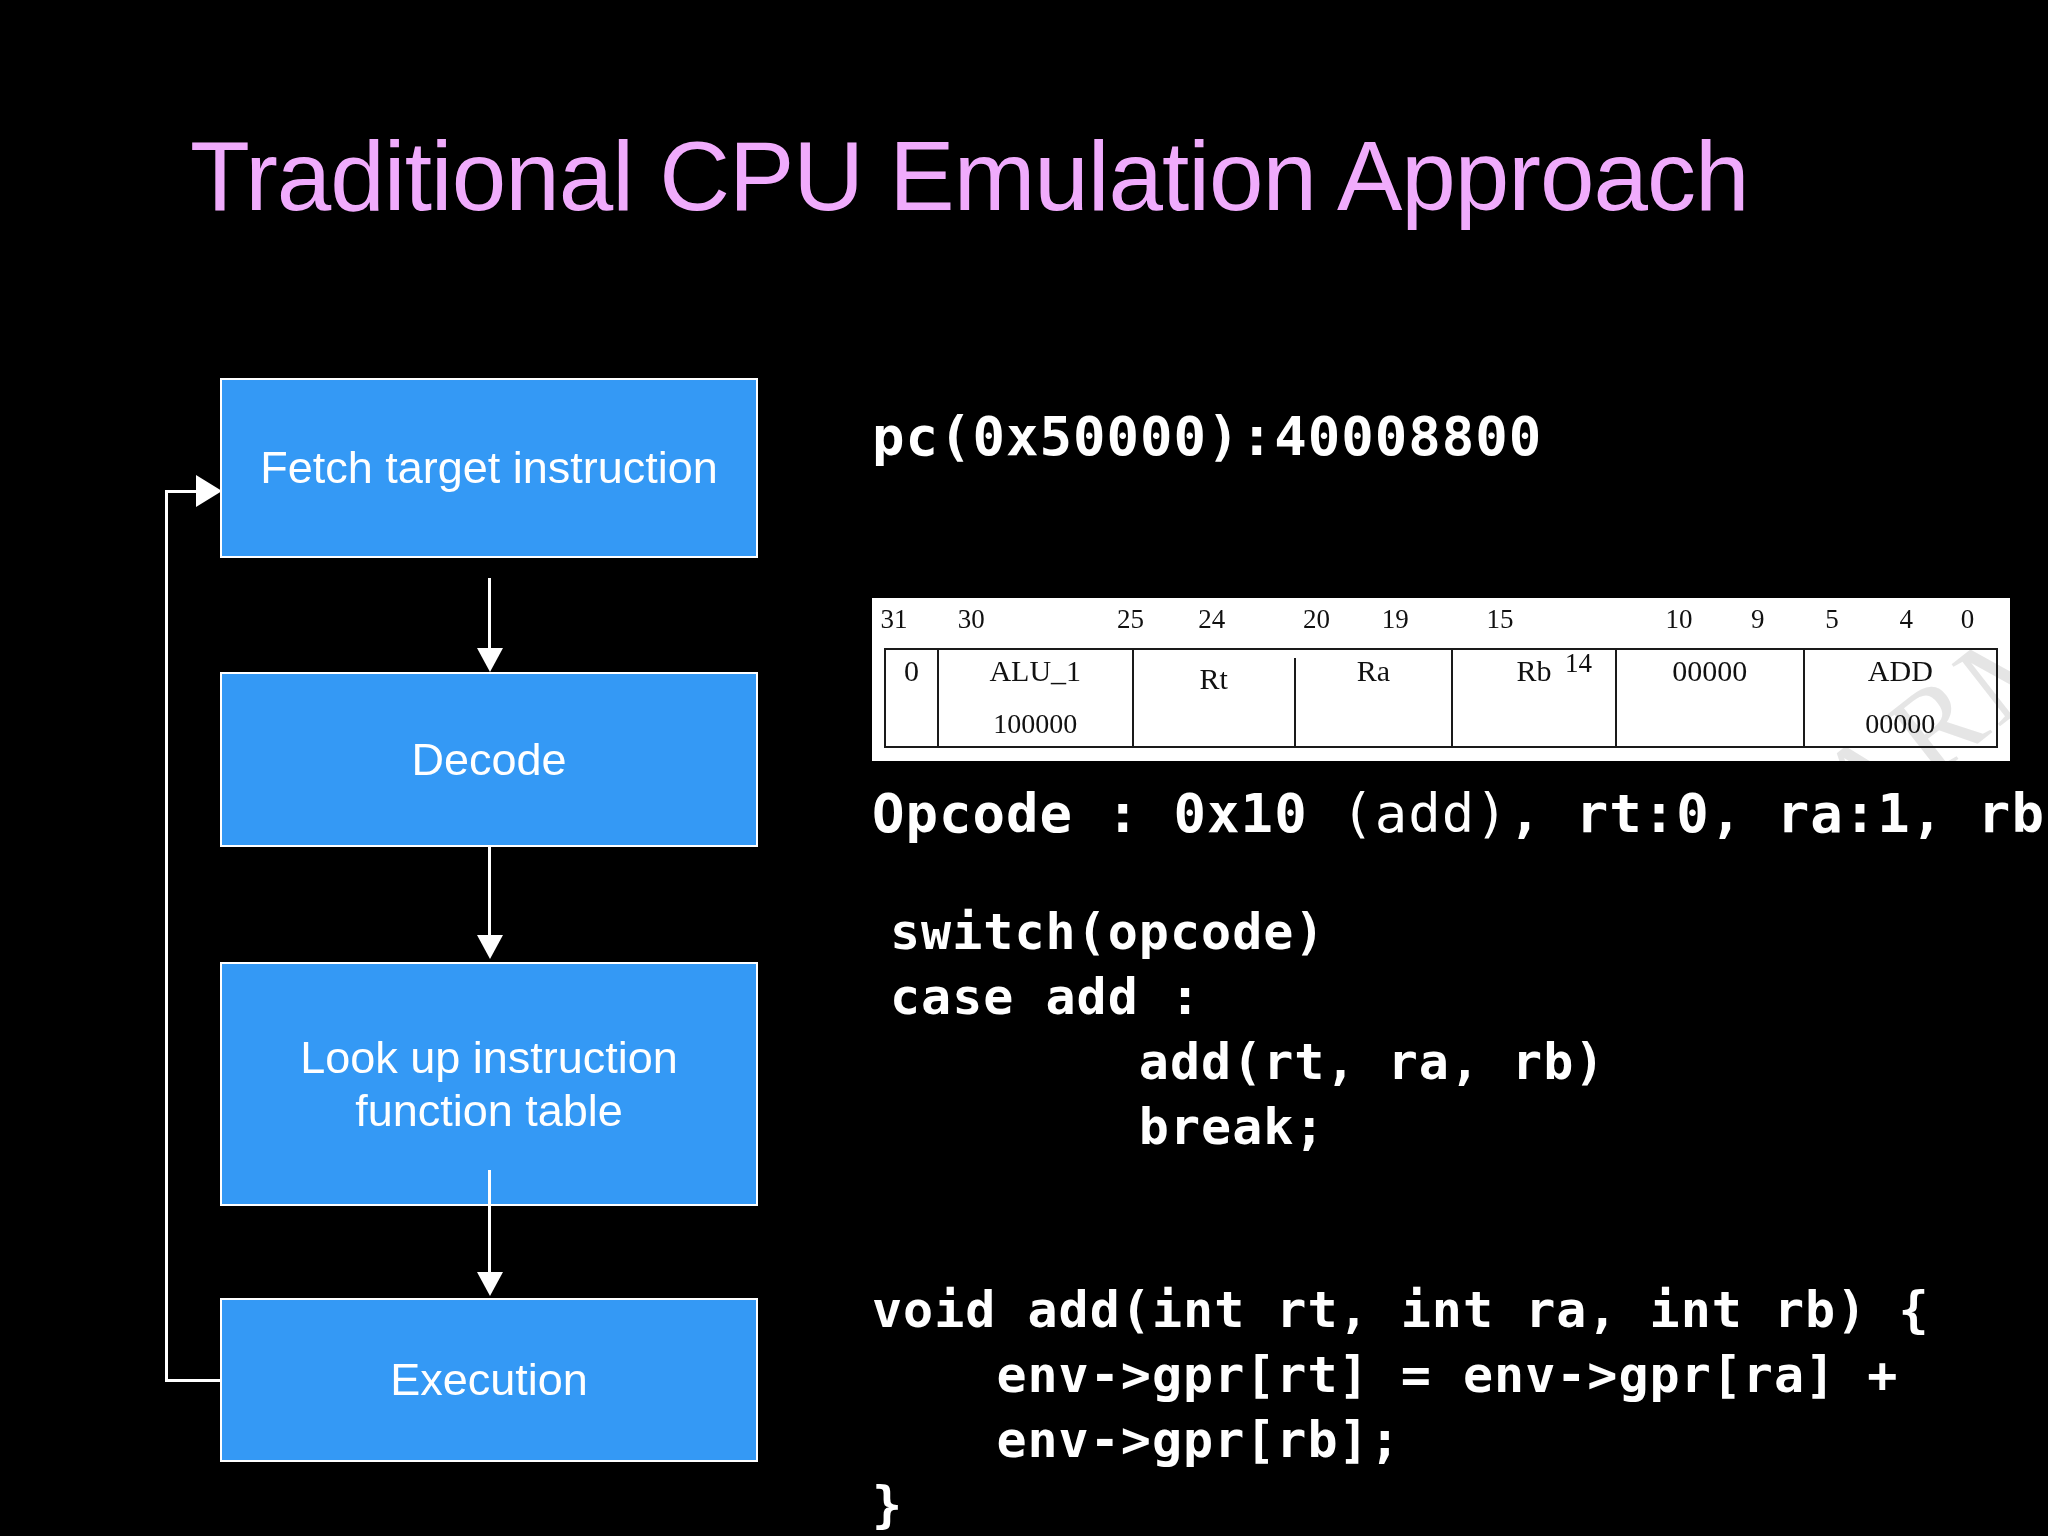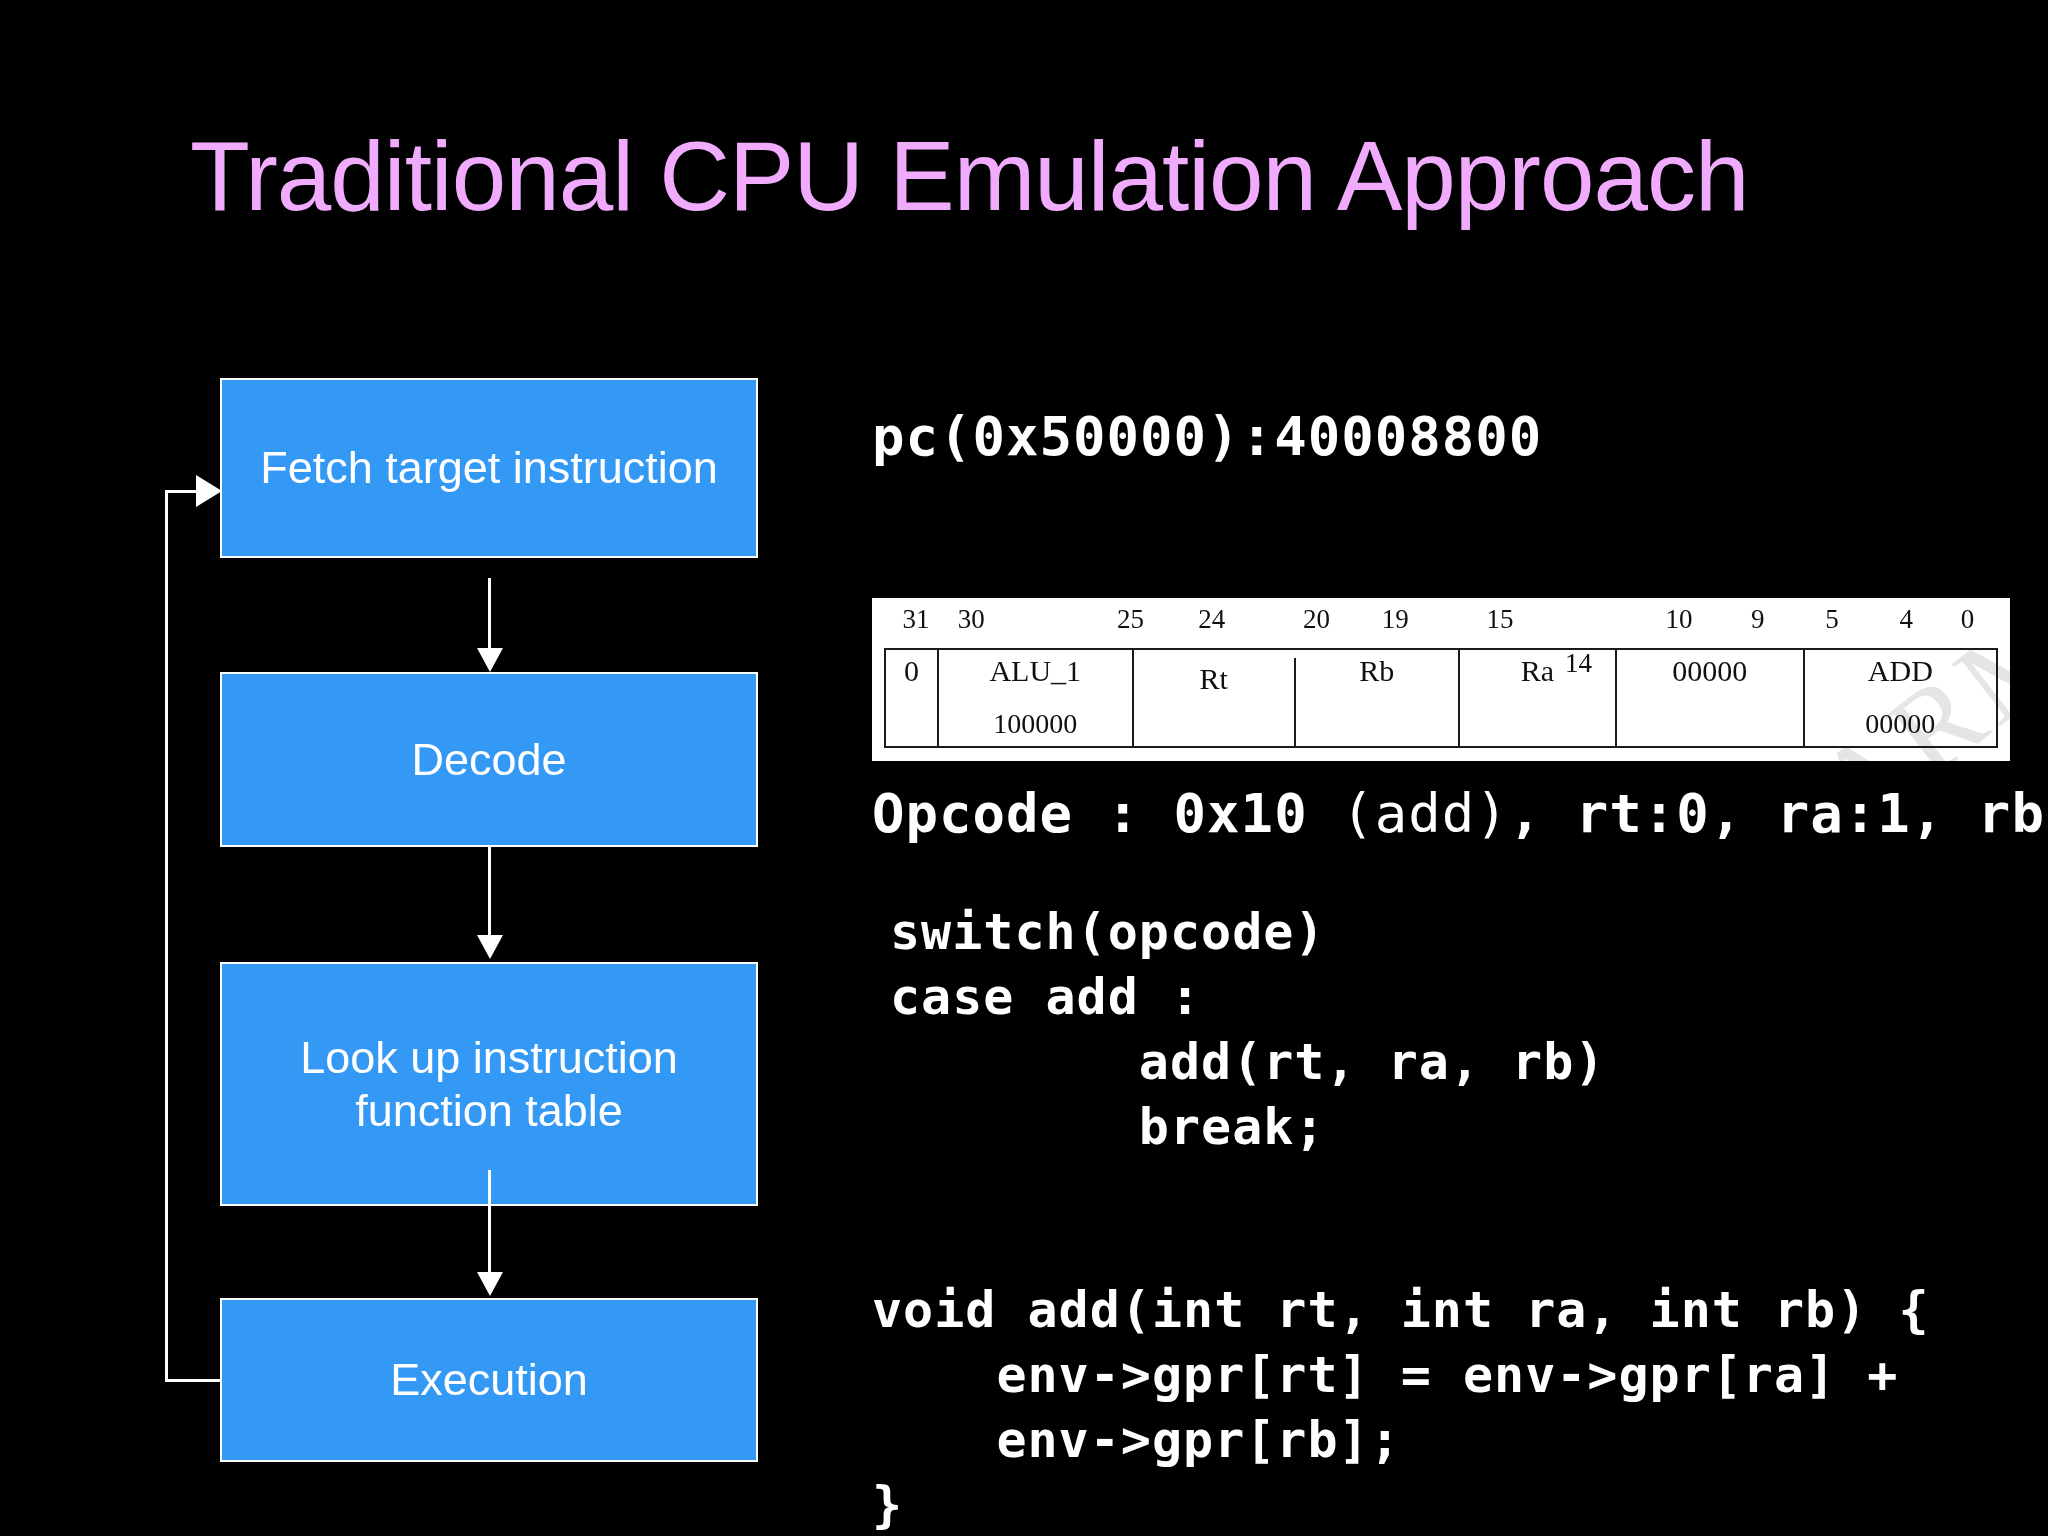--- a/index.html
+++ b/index.html
@@ -138,21 +138,21 @@
     <div id="feedback-arrow"></div>
   </div>
 
   <div id="right-col">
 
     <div class="mono" id="pc-line">pc(0x50000):40008800</div>
 
     <div id="instr-figure">
       <div class="watermark">ARM</div>
       <div id="bit-ruler">
-          <span class="bit" style="left: 32px;">31</span>
+          <span class="bit" style="left: 10px;">31</span>
           <span class="bit" style="left: 87.3725px;">30</span>
           <span class="bit" style="left: 246.391px;">25</span>
           <span class="bit" style="left: 327.647px;">24</span>
           <span class="bit" style="left: 432.494px;">20</span>
           <span class="bit" style="left: 511.129px;">19</span>
           <span class="bit" style="left: 615.976px;">15</span>
           <span class="bit" style="left: 694.612px; margin-top: 44px;">14</span>
           <span class="bit" style="left: 795.09px;">10</span>
           <span class="bit" style="left: 873.725px;">9</span>
           <span class="bit" style="left: 947.992px;">5</span>
@@ -165,26 +165,26 @@
             <div class="f-bot"></div>
           </div>
           <div class="cell" style="width: 17.5385%;">
             <div class="f-top">ALU_1</div>
             <div class="f-bot">100000</div>
           </div>
           <div class="cell" style="width: 14.6154%; margin-top: 8px;">
             <div class="f-top">Rt</div>
             <div class="f-bot"></div>
           </div>
+          <div class="cell" style="width: 14.1538%;">
+            <div class="f-top">Ra</div>
+            <div class="f-bot"></div>
+          </div>
           <div class="cell" style="width: 14.7692%;">
             <div class="f-top">Rb</div>
-            <div class="f-bot"></div>
-          </div>
-          <div class="cell" style="width: 14.1538%;">
-            <div class="f-top">Ra</div>
             <div class="f-bot"></div>
           </div>
           <div class="cell" style="width: 16.9231%;">
             <div class="f-top">00000</div>
             <div class="f-bot"></div>
           </div>
           <div class="cell" style="width: 17.2308%;">
             <div class="f-top">ADD</div>
             <div class="f-bot">00000</div>
           </div>

